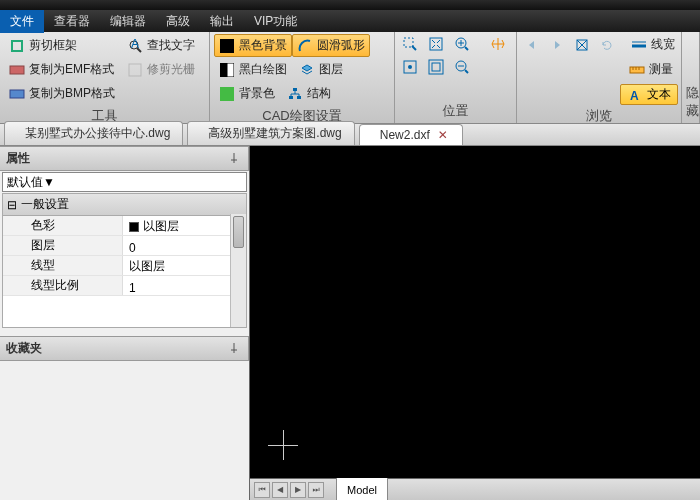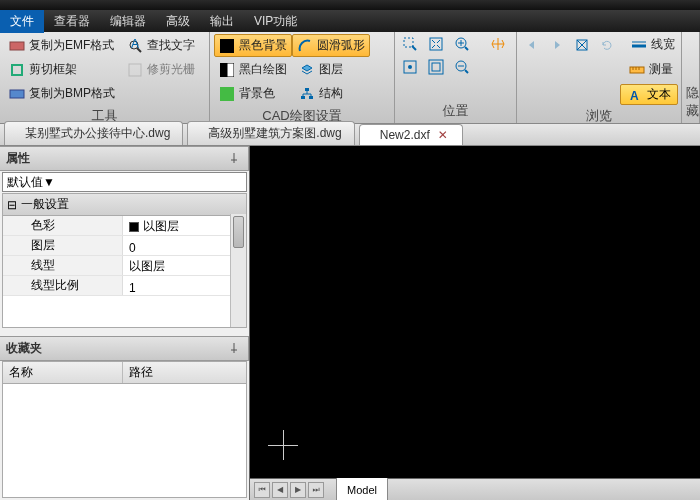--- a/index.html
+++ b/index.html
@@ -67,32 +67,32 @@
 </div>
 
 <div class="ribbon">
 
   <div class="rgroup" style="width:210px">
     <div class="body">
       <div class="col">
         <div class="rbtn">
             <span class="icn">
               <svg width="16" height="16">
+                <rect x="3" y="3" width="10" height="10" fill="none" stroke="#2a7" stroke-width="2"></rect>
+              </svg>
+            </span>
+            <span>剪切框架</span>
+          </div>
+        <div class="rbtn">
+            <span class="icn">
+              <svg width="16" height="16">
                 <rect x="1" y="4" width="14" height="8" fill="#c66" stroke="#844"></rect>
               </svg>
             </span>
             <span>复制为EMF格式</span>
-          </div>
-        <div class="rbtn">
-            <span class="icn">
-              <svg width="16" height="16">
-                <rect x="3" y="3" width="10" height="10" fill="none" stroke="#2a7" stroke-width="2"></rect>
-              </svg>
-            </span>
-            <span>剪切框架</span>
           </div>
         <div class="rbtn">
             <span class="icn">
               <svg width="16" height="16">
                 <rect x="1" y="4" width="14" height="8" fill="#58c" stroke="#348"></rect>
               </svg>
             </span>
             <span>复制为BMP格式</span>
           </div>
       </div>
@@ -154,21 +154,21 @@
           <div class="rbtn">
               <span class="icn">
                 <svg width="14" height="14">
                   <path d="M7 2l5 3-5 3-5-3z" fill="#5ad" stroke="#06a"></path>
                   <path d="M2 8l5 3 5-3" fill="none" stroke="#06a"></path>
                 </svg>
               </span>
               <span>图层</span>
             </div>
         </div>
-        <div style="display:flex;gap:14px">
+        <div style="display:flex;gap:2px">
           <div class="rbtn">
               <span class="icn">
                 <svg width="14" height="14">
                   <rect width="14" height="14" fill="#4b4"></rect>
                 </svg>
               </span>
               <span>背景色</span>
             </div>
           <div class="rbtn">
               <span class="icn">
@@ -367,27 +367,20 @@
           <div class="pg-thumb"></div>
         </div>
     </div>
     <div style="height:6px"></div>
     <div class="panel-title">
       <span>收藏夹</span>
       <span class="pin"><svg width="12" height="12">
             <path d="M6 1v7M3 8h6M6 8v3" stroke="#555" fill="none"></path>
           </svg></span>
     </div>
-    <div class="fav">
-      <div class="fav-head">
-        <span>名称</span>
-        <span>路径</span>
-      </div>
-      <div class="fav-body"></div>
-    </div>
   </div>
   <div class="canvaswrap">
     <div class="canvas">
       <div class="cross"></div>
     </div>
     <div class="modeltabs">
       <div class="mnav">
         <div>⏮</div>
         <div>◀</div>
         <div>▶</div>

